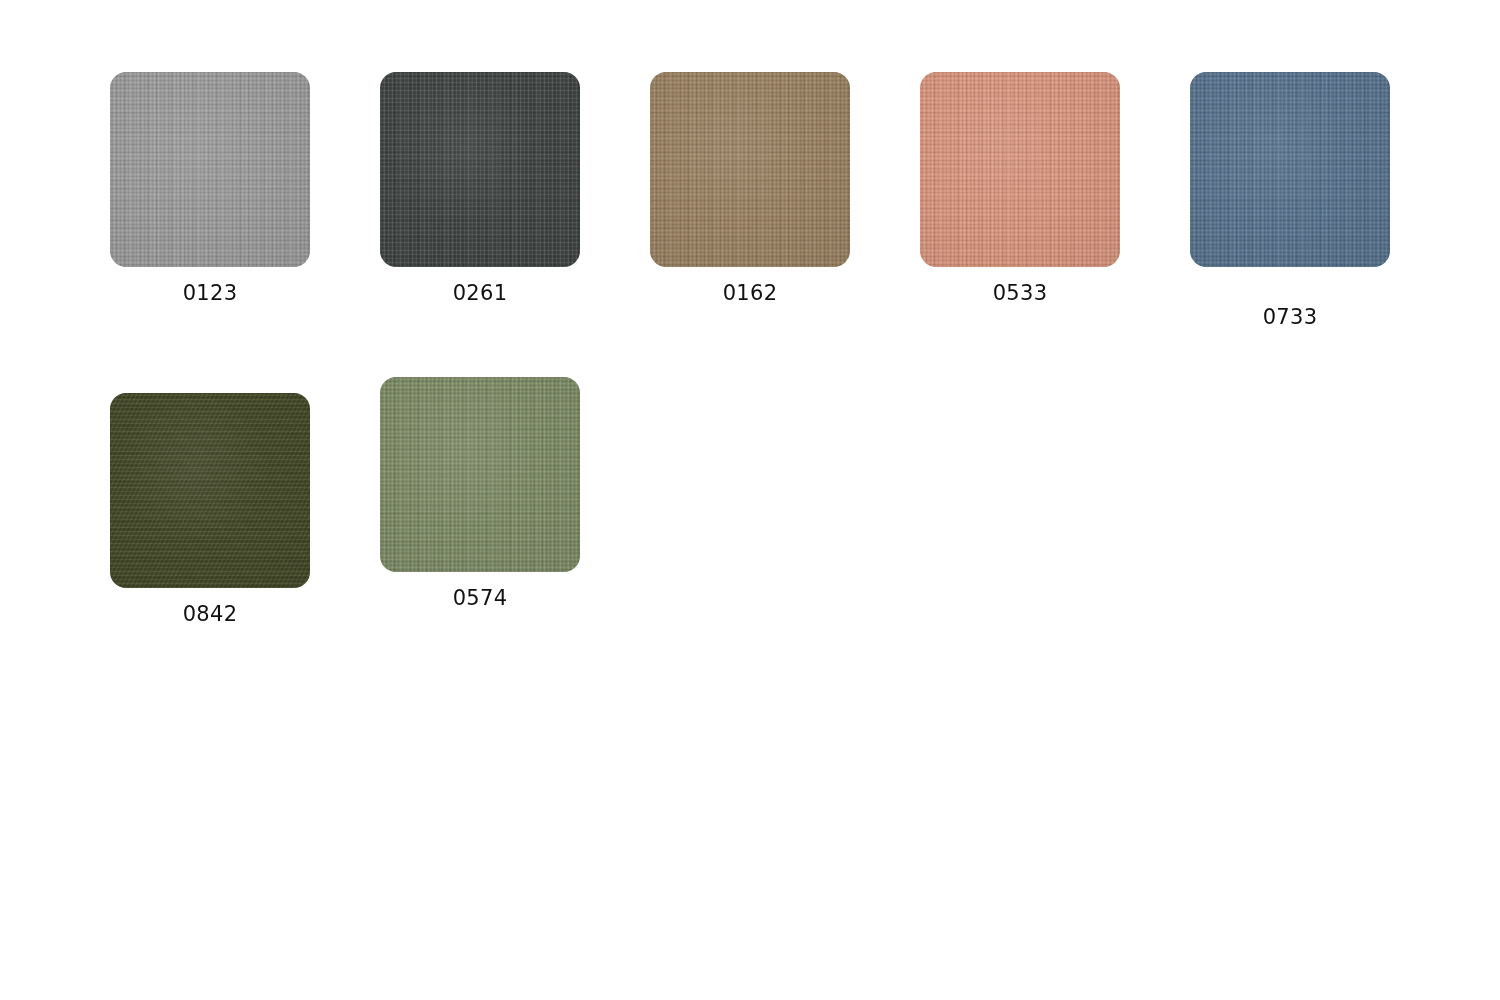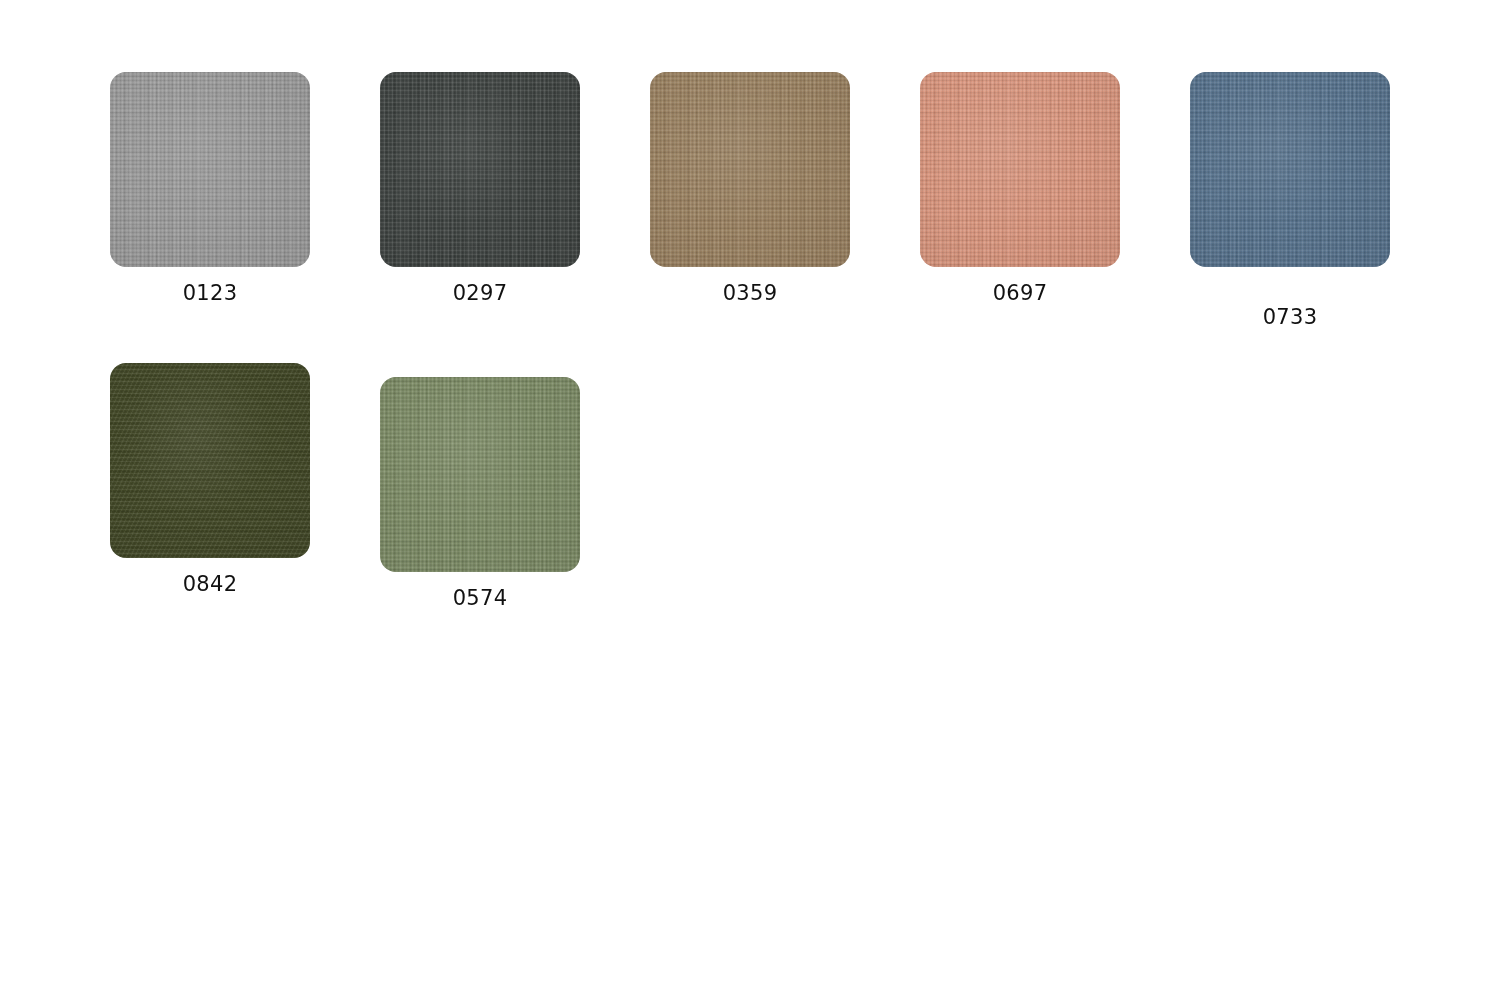--- a/index.html
+++ b/index.html
@@ -149,53 +149,53 @@
       <div class="swatch-label" style="color: rgb(17, 17, 17); width: 200px;">0123</div>
     </div>
     <div class="swatch-cell" style="left: 270px; top: 0px;">
       <div class="swatch-chip" style="width: 200px; height: 195px; background-color: rgb(61, 66, 64);">
         <div class="weave weave-v"></div>
         <div class="weave weave-h"></div>
         <div class="weave weave-slub-v"></div>
         <div class="weave weave-slub-h"></div>
         <div class="weave weave-vignette"></div>
       </div>
-      <div class="swatch-label" style="color: rgb(17, 17, 17); width: 200px;">0297</div>
+      <div class="swatch-label" style="color: rgb(17, 17, 17); width: 200px;">0261</div>
     </div>
     <div class="swatch-cell" style="left: 540px; top: 0px;">
       <div class="swatch-chip" style="width: 200px; height: 195px; background-color: rgb(153, 128, 95);">
         <div class="weave weave-v"></div>
         <div class="weave weave-h"></div>
         <div class="weave weave-slub-v"></div>
         <div class="weave weave-slub-h"></div>
         <div class="weave weave-vignette"></div>
       </div>
-      <div class="swatch-label" style="color: rgb(17, 17, 17); width: 200px;">0359</div>
+      <div class="swatch-label" style="color: rgb(17, 17, 17); width: 200px;">0162</div>
     </div>
     <div class="swatch-cell" style="left: 810px; top: 0px;">
       <div class="swatch-chip" style="width: 200px; height: 195px; background-color: rgb(217, 148, 124);">
         <div class="weave weave-v"></div>
         <div class="weave weave-h"></div>
         <div class="weave weave-slub-v"></div>
         <div class="weave weave-slub-h"></div>
         <div class="weave weave-vignette"></div>
       </div>
-      <div class="swatch-label" style="color: rgb(17, 17, 17); width: 200px;">0697</div>
+      <div class="swatch-label" style="color: rgb(17, 17, 17); width: 200px;">0533</div>
     </div>
     <div class="swatch-cell" style="left: 1080px; top: 0px;">
       <div class="swatch-chip" style="width: 200px; height: 195px; background-color: rgb(85, 113, 140);">
         <div class="weave weave-v"></div>
         <div class="weave weave-h"></div>
         <div class="weave weave-slub-v"></div>
         <div class="weave weave-slub-h"></div>
         <div class="weave weave-vignette"></div>
       </div>
       <div class="swatch-label" style="color: rgb(17, 17, 17); width: 200px; margin-top: 40px;">0733</div>
     </div>
-    <div class="swatch-cell" style="left: 0px; top: 291px;">
+    <div class="swatch-cell" style="left: 0px; top: 321px;">
       <div class="swatch-chip" style="width: 200px; height: 195px; background-color: rgb(65, 71, 38);">
         <div class="weave weave-twill"></div>
         <div class="weave weave-h"></div>
         <div class="weave weave-slub-h"></div>
         <div class="weave weave-vignette"></div>
       </div>
       <div class="swatch-label" style="color: rgb(17, 17, 17); width: 200px;">0842</div>
     </div>
     <div class="swatch-cell" style="left: 270px; top: 305px;">
       <div class="swatch-chip" style="width: 200px; height: 195px; background-color: rgb(123, 138, 100);">

